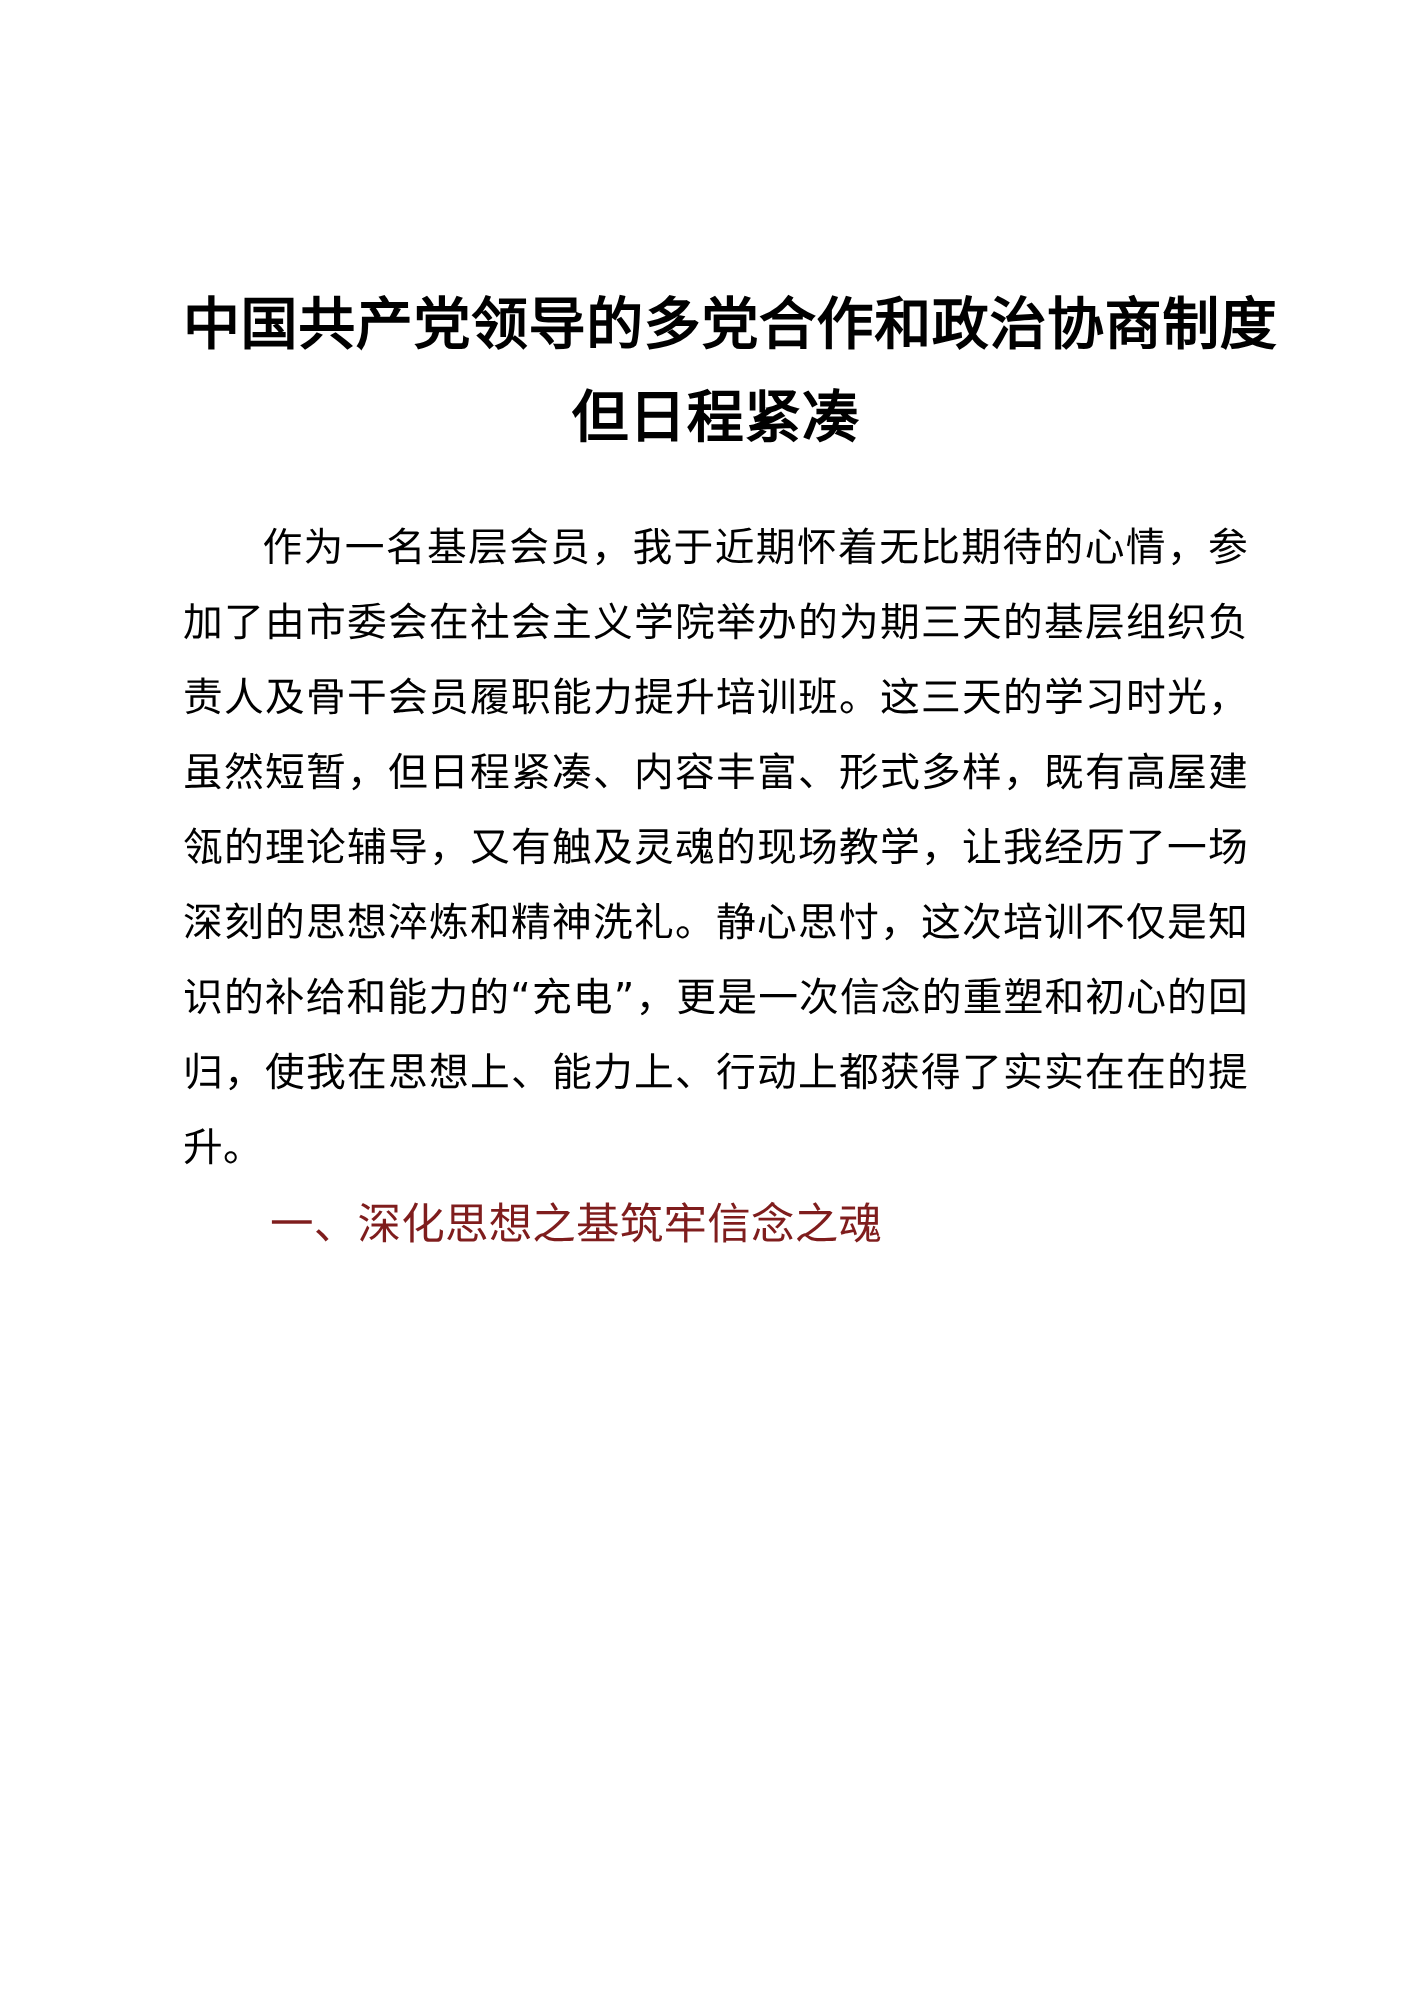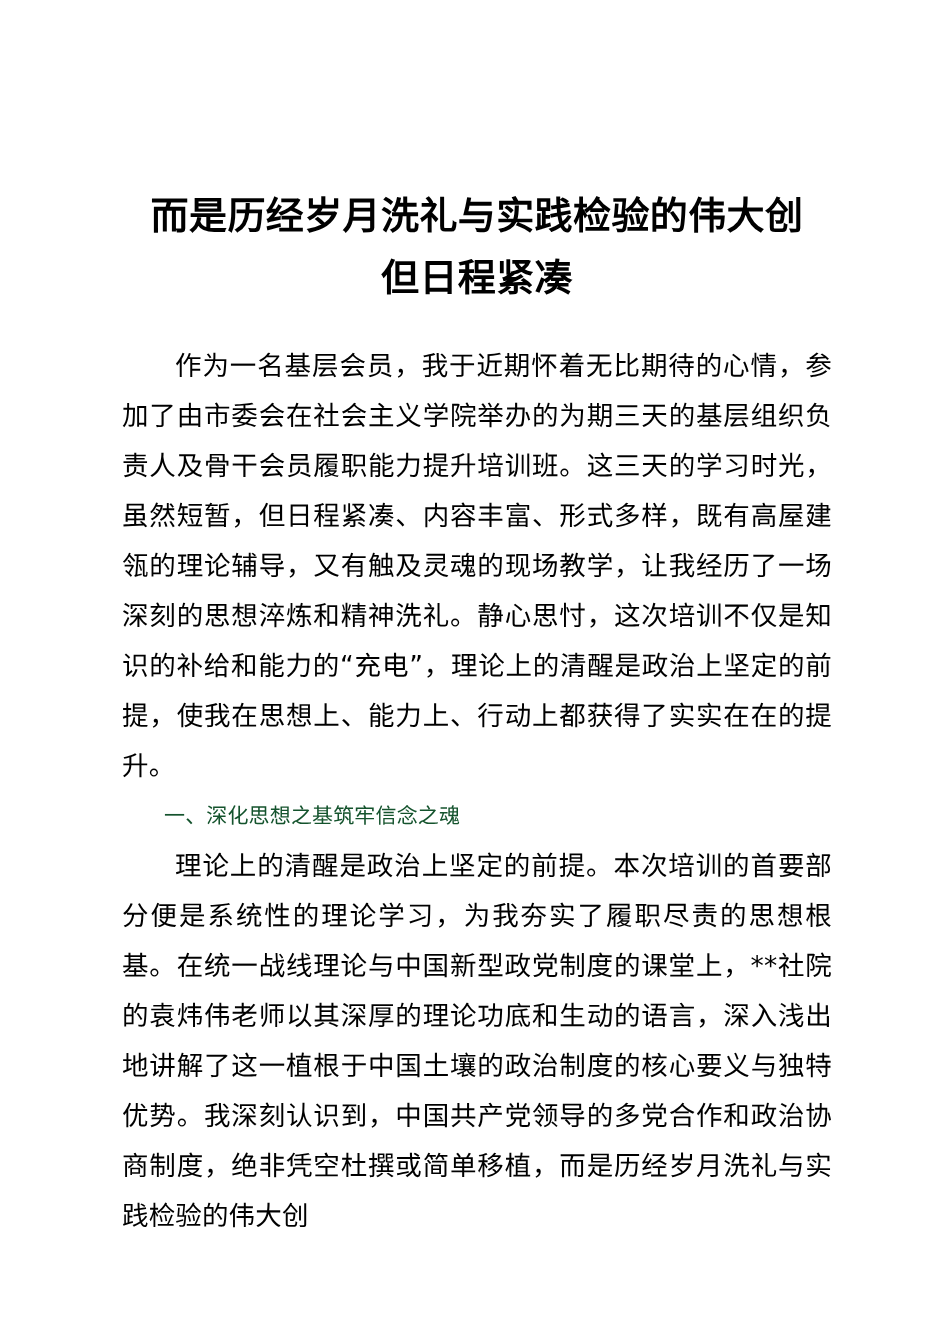--- a/index.html
+++ b/index.html
@@ -55,46 +55,45 @@
     text-align: justify;
     text-justify: inter-ideograph;
     text-indent: 2em;
     letter-spacing: 0.15px;
     color: #000000;
     word-break: break-all;
   }
   .section-heading {
     margin: 0;
     padding: 0;
-    font-size: 21px;
+    font-size: 29px;
     line-height: 50px;
     font-weight: 400;
     text-indent: 2em;
     letter-spacing: 0.15px;
-    color: #14532d;
+    color: #7f1d1d;
     white-space: nowrap;
   }
 </style>
 </head>
 <body>
 
 <div class="page">
 
   <div class="doc-body">
 
     <div class="title-spacer"></div>
 
     <h1 class="doc-title">
-      <span class="title-line">而是历经岁月洗礼与实践检验的伟大创</span>
+      <span class="title-line">中国共产党领导的多党合作和政治协商制度</span>
       <span class="title-line">但日程紧凑</span>
     </h1>
 
     <div class="title-gap"></div>
 
-    <p class="para">作为一名基层会员，我于近期怀着无比期待的心情，参加了由市委会在社会主义学院举办的为期三天的基层组织负责人及骨干会员履职能力提升培训班。这三天的学习时光，虽然短暂，但日程紧凑、内容丰富、形式多样，既有高屋建瓴的理论辅导，又有触及灵魂的现场教学，让我经历了一场深刻的思想淬炼和精神洗礼。静心思忖，这次培训不仅是知识的补给和能力的“充电”，理论上的清醒是政治上坚定的前提，使我在思想上、能力上、行动上都获得了实实在在的提升。</p>
+    <p class="para">作为一名基层会员，我于近期怀着无比期待的心情，参加了由市委会在社会主义学院举办的为期三天的基层组织负责人及骨干会员履职能力提升培训班。这三天的学习时光，虽然短暂，但日程紧凑、内容丰富、形式多样，既有高屋建瓴的理论辅导，又有触及灵魂的现场教学，让我经历了一场深刻的思想淬炼和精神洗礼。静心思忖，这次培训不仅是知识的补给和能力的“充电”，更是一次信念的重塑和初心的回归，使我在思想上、能力上、行动上都获得了实实在在的提升。</p>
 
     <h2 class="section-heading">一、深化思想之基筑牢信念之魂</h2>
 
-    <p class="para">理论上的清醒是政治上坚定的前提。本次培训的首要部分便是系统性的理论学习，为我夯实了履职尽责的思想根基。在统一战线理论与中国新型政党制度的课堂上，**社院的袁炜伟老师以其深厚的理论功底和生动的语言，深入浅出地讲解了这一植根于中国土壤的政治制度的核心要义与独特优势。我深刻认识到，中国共产党领导的多党合作和政治协商制度，绝非凭空杜撰或简单移植，而是历经岁月洗礼与实践检验的伟大创</p>
 
   </div>
 
 </div>
 
 </body></html>

